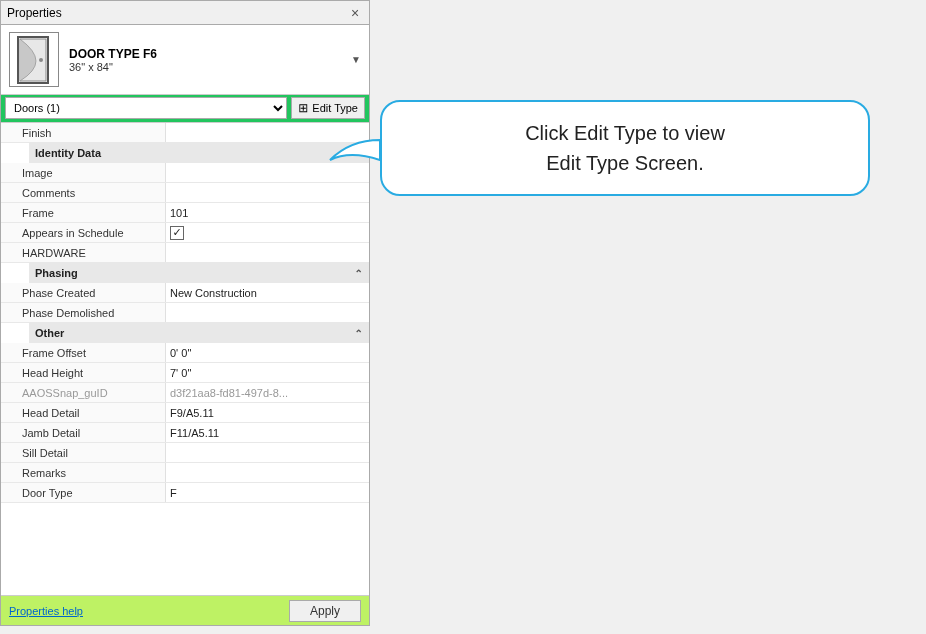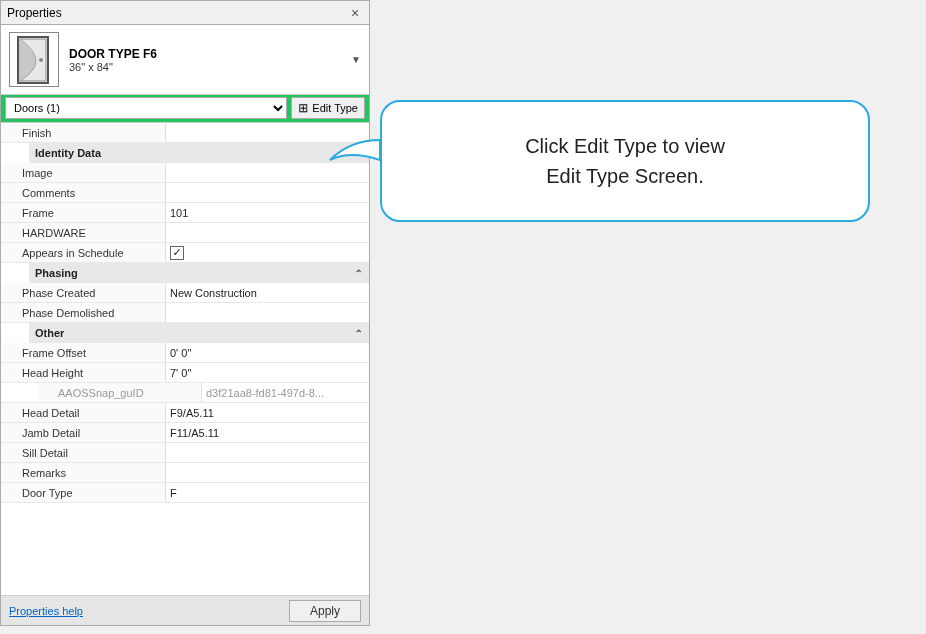--- a/index.html
+++ b/index.html
@@ -187,21 +187,20 @@
     }
 
     .section-collapse {
       margin-left: auto;
       font-size: 10px;
       color: #555;
     }
 
     .prop-label.muted {
       color: #999;
-      margin-left: 36px;
     }
 
     .prop-value.muted {
       color: #999;
     }
 
     
     .prop-checkbox {
       width: 14px;
       height: 14px;
@@ -225,21 +224,21 @@
       border: 1px solid #aaa;
     }
 
     
     .bottom-bar {
       display: flex;
       align-items: center;
       justify-content: space-between;
       padding: 4px 8px;
       border-top: 1px solid #cccccc;
-      background: #e5e5e5;
+      background: #bef264;
       height: 30px;
     }
 
     .properties-help-link {
       color: #0066cc;
       text-decoration: underline;
       cursor: pointer;
       font-size: 11px;
     }
 
@@ -257,21 +256,21 @@
       position: absolute;
       left: 380px;
       top: 100px;
       width: 490px;
     }
 
     .callout-bubble {
       background: #ffffff;
       border: 2px solid #29abe2;
       border-radius: 20px;
-      padding: 29px 40px;
+      padding: 16px 40px;
       font-size: 20px;
       color: #222;
       text-align: center;
       line-height: 1.5;
       position: relative;
     }
 
     .callout-tail {
       position: absolute;
       left: -60px;
@@ -329,28 +328,28 @@
       </div>
       <div class="prop-row">
         <div class="prop-label">Comments</div>
         <div class="prop-value"></div>
       </div>
       <div class="prop-row">
         <div class="prop-label">Frame</div>
         <div class="prop-value">101</div>
       </div>
       <div class="prop-row">
-        <div class="prop-label">HARDWARE</div>
-        <div class="prop-value"></div>
-      </div>
-      <div class="prop-row">
         <div class="prop-label">Appears in Schedule</div>
         <div class="prop-value">
           <div class="prop-checkbox">✓</div>
         </div>
+      </div>
+      <div class="prop-row">
+        <div class="prop-label">HARDWARE</div>
+        <div class="prop-value"></div>
       </div>
       <div class="section-header">
         <span>Phasing</span>
         <span class="section-collapse">⌃</span>
       </div>
       <div class="prop-row">
         <div class="prop-label">Phase Created</div>
         <div class="prop-value">New Construction</div>
       </div>
       <div class="prop-row">

